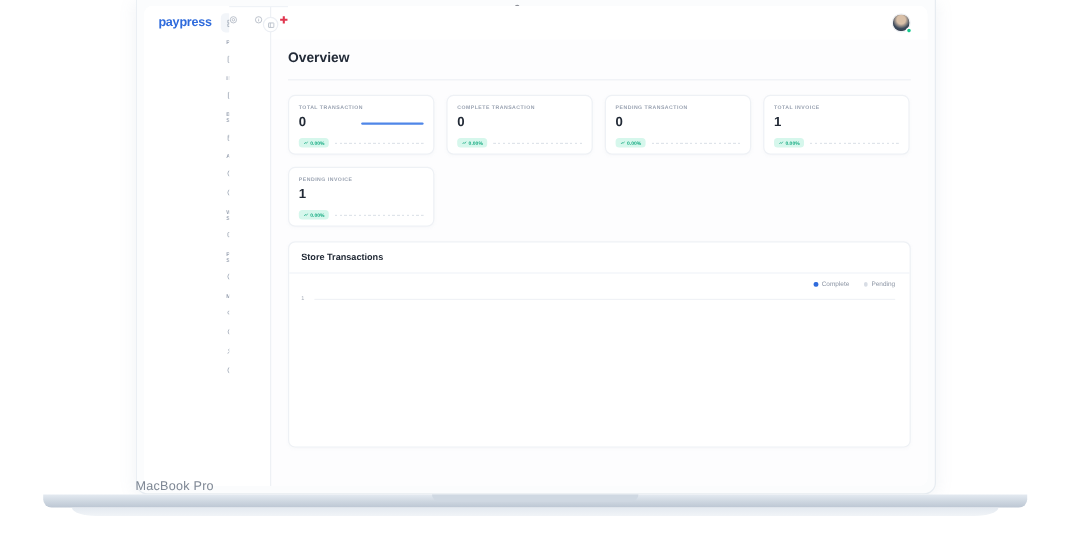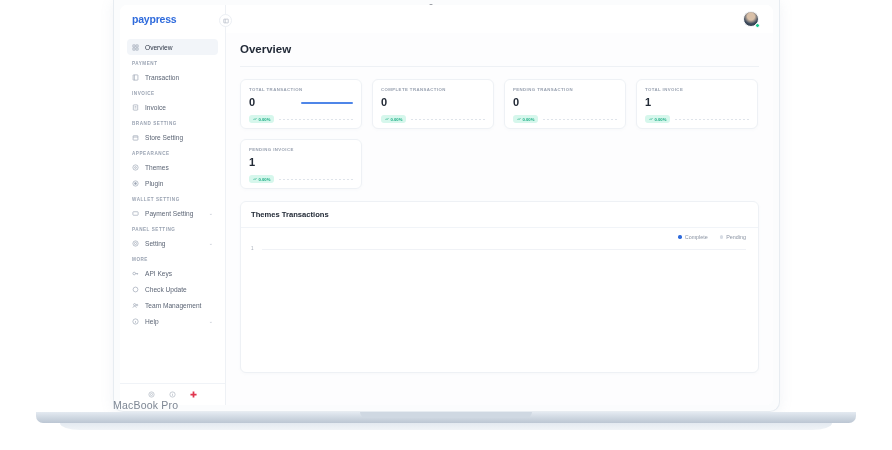--- a/index.html
+++ b/index.html
@@ -74,21 +74,21 @@
   }
 
   
   .app { position: absolute; inset: 0; display: flex; background: #fdfdfe; }
 
   
   .sidebar {
     width: 106px;
     background: #ffffff;
     border-right: 1px solid #eef1f5;
-    display: flex; flex-direction: column;
+    display: flex; flex-direction: row;
     position: relative;
     flex: 0 0 106px;
   }
   .brand {
     height: 28px;
     display: flex; align-items: center;
     padding-left: 12px;
   }
   .brand-text {
     font-size: 10.5px; font-weight: bold;
@@ -474,21 +474,21 @@
                       <polyline points="2,12 6,7 9,10 14,4"></polyline>
                     </svg>
                     <span>0.00%</span>
                   </span>
                   <span class="dashline"></span>
                 </div>
               </div>
             </div>
 
           <div class="panel">
-            <div class="panel-head">Themes Transactions</div>
+            <div class="panel-head">Store Transactions</div>
             <div class="panel-body">
               <div class="legend" id="legend">
                   <div class="legend-item">
                     <span class="legend-dot" style="background:#2f6bdc"></span>
                     <span>Complete</span>
                   </div>
                   <div class="legend-item">
                     <span class="legend-dot" style="background:#d8dde5"></span>
                     <span>Pending</span>
                   </div>

